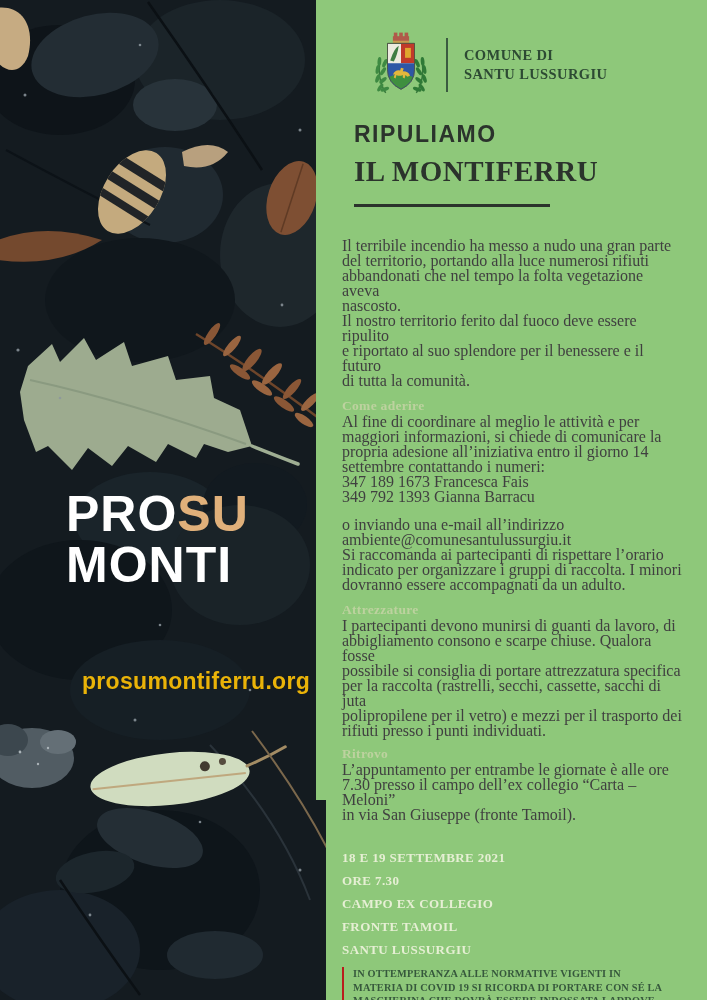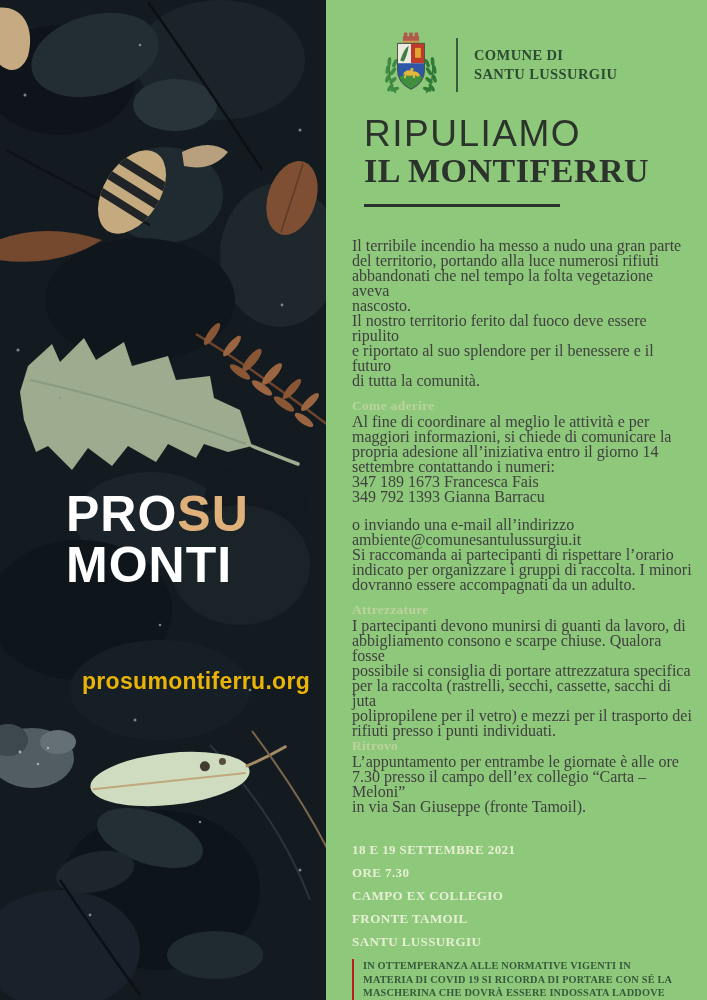--- a/index.html
+++ b/index.html
@@ -4,35 +4,35 @@
 <style>
   html,body{margin:0;padding:0;background:#777;}
   #poster{position:relative;width:707px;height:1000px;overflow:hidden;background:#8ec87a;font-family:"Liberation Serif","DejaVu Serif",serif;}
   
   #photo{position:absolute;left:0;top:0;width:326px;height:1000px;background:#141b20;border-radius:13px;}
   #photo svg{display:block;}
   .logo{position:absolute;left:66px;top:489px;font-family:"Liberation Sans","DejaVu Sans",sans-serif;font-weight:bold;font-size:50px;line-height:51px;letter-spacing:1px;color:#ffffff;}
   .logo .accent{color:#e0b07a;}
   .site{position:absolute;left:82px;top:668px;font-family:Liberation Sans, sans-serif;font-weight:bold;font-size:23px;letter-spacing:.3px;color:#eab308;}
   
-  #panel{position:absolute;left:326px;top:0;width:381px;height:800px;background:#8ec87a;box-sizing:border-box;padding:28px 14px 0 26px;}
+  #panel{position:absolute;left:316px;top:0;width:381px;height:800px;background:#8ec87a;box-sizing:border-box;padding:28px 14px 0 26px;}
   .hdr{display:flex;align-items:center;margin-left:32px;height:74px;}
   .hdr .divider{width:2px;height:54px;background:#3a5a40;margin:0 16px 0 18px;}
   .muni{font-weight:bold;font-size:14.5px;line-height:19px;letter-spacing:.4px;color:#2d4a33;white-space:pre-line;}
   .title{margin:14px 0 0 12px;color:#2b332c;}
-  .title .t1{font-family:"Liberation Sans","DejaVu Sans",sans-serif;font-weight:normal;font-size:37px;line-height:36px;letter-spacing:1.5px;}
-  .title .t2{font-weight:bold;font-size:34px;line-height:34px;letter-spacing:.5px;margin-top:2px;}
+  .title .t1{font-family:"Liberation Sans","DejaVu Sans",sans-serif;font-weight:bold;font-size:23px;line-height:36px;letter-spacing:1.5px;}
+  .title .t2{font-weight:bold;font-size:29px;line-height:34px;letter-spacing:.5px;margin-top:2px;}
   .title .rule{width:196px;height:3px;background:#2b332c;margin-top:16px;}
   .bodytext{font-size:16px;line-height:15px;color:#404040;white-space:pre-line;width:342px;}
   .intro{margin:31px 0 0 0;}
   .sec-h{font-weight:bold;font-size:13.5px;line-height:16px;color:#bdd29f;letter-spacing:.3px;}
   .m-come{margin-top:10px;}
   .m-body2{margin-top:13px;}
   .m-attr{margin-top:10px;}
-  .m-ritr{}
+  .m-ritr{margin-top:8px;}
   .sched{margin-top:24px;font-weight:bold;font-size:13px;line-height:23px;letter-spacing:.4px;color:#e6efd4;white-space:pre-line;}
   .covid{margin-top:6px;border-left:2px solid #b91c1c;padding-left:9px;font-weight:bold;font-size:10.3px;line-height:13.5px;letter-spacing:.2px;color:#36583c;white-space:pre-line;width:330px;}
 </style>
 </head>
 <body>
 
 <div id="poster">
 
   <div id="photo">
     <svg width="326" height="1000" viewBox="0 0 326 1000">

